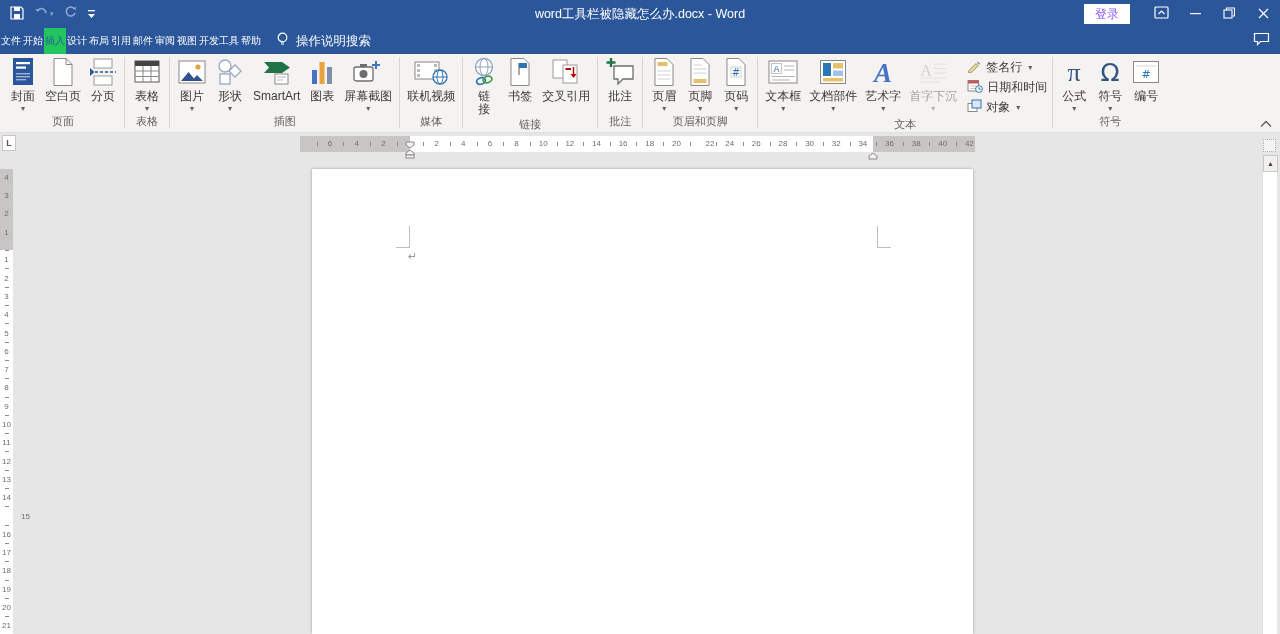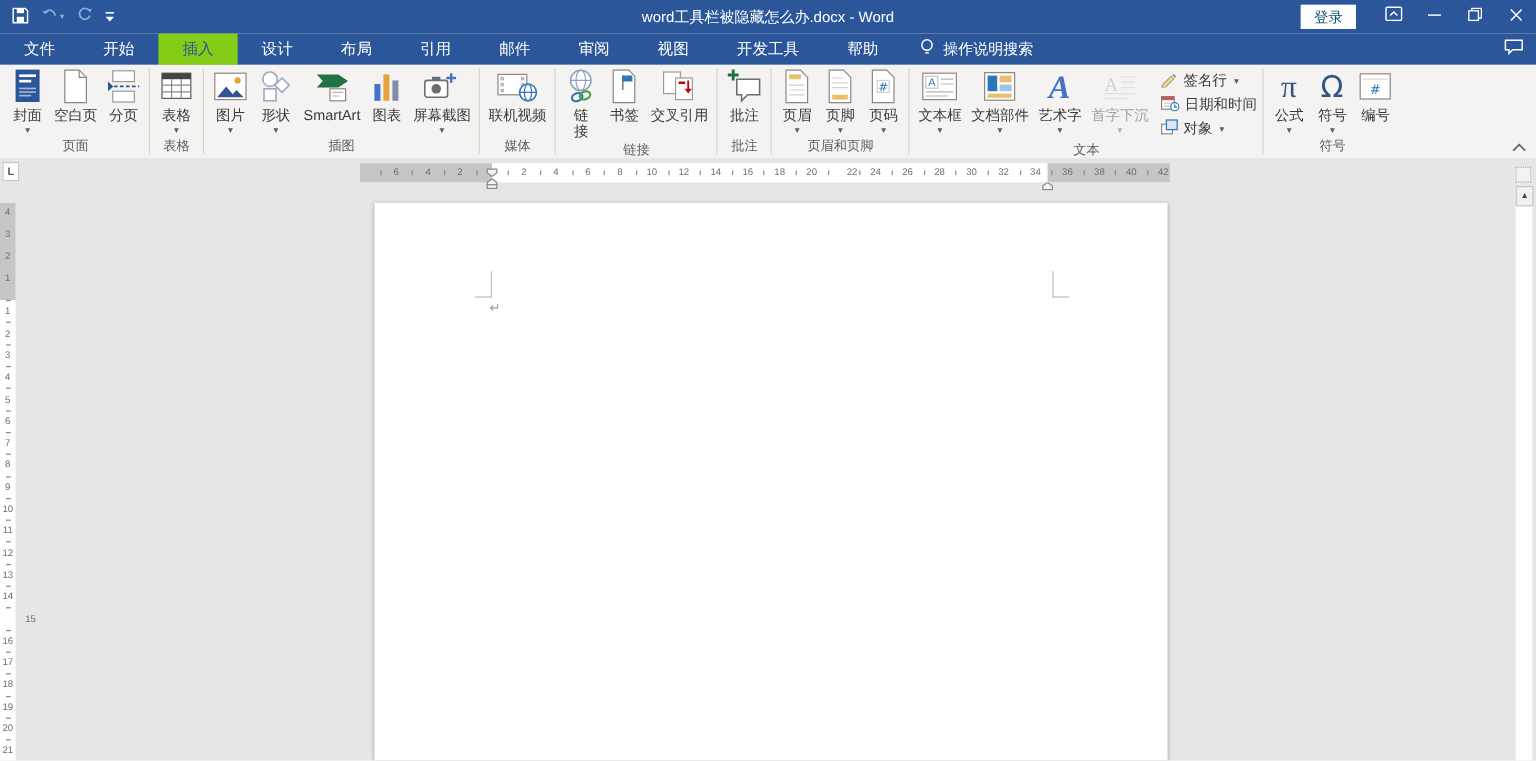--- a/index.html
+++ b/index.html
@@ -8,29 +8,29 @@
   #app { position:relative; width:1280px; height:634px; background:#E6E6E6; overflow:hidden; }
 
   
   #titlebar { position:absolute; left:0; top:0; width:1280px; height:28px;
     background:#2B579A; display:flex; align-items:center; color:#fff; }
   #qat { display:flex; align-items:center; gap:10px; padding-left:10px; width:150px; }
   .qat-btn { display:flex; align-items:center; font-size:13px; color:#fff; cursor:default; }
   .qat-dim { color:#8FA8D6; }
   #title-text { position:absolute; left:0; right:0; text-align:center; font-size:12.5px; color:#fff; pointer-events:none; }
   #tb-right { margin-left:auto; display:flex; align-items:center; height:28px; }
-  #signin { border:1px solid #fff; background:#fff; color:#0c4a6e; font-size:12px;
+  #signin { border:1px solid #fff; background:#fff; color:#8b5cf6; font-size:12px;
     padding:2px 10px; margin-right:14px; line-height:14px; }
   .winbtn { width:34px; height:28px; display:flex; align-items:center; justify-content:center; color:#fff; }
 
   
   #menubar { position:absolute; left:0; top:28px; width:1280px; height:26px;
     background:#2B579A; display:flex; align-items:stretch; }
-  .tab { color:#fff; font-size:13px; padding:0 20px; display:flex; align-items:center; cursor:default; }
-  .tab.active { background:#84cc16; color:#2B579A; }
+  .tab { color:#fff; font-size:10px; padding:0 1px; display:flex; align-items:center; cursor:default; }
+  .tab.active { background:#22c55e; color:#2B579A; }
   #tellme { display:flex; align-items:center; gap:7px; color:#fff; font-size:12.5px; margin-left:14px; }
   #mb-right { margin-left:auto; display:flex; align-items:center; padding-right:10px; }
 
   
   #ribbon { position:absolute; left:0; top:54px; width:1280px; height:79px;
     background:#F4F3F1; border-bottom:1px solid #E1DFDD; display:flex; align-items:stretch; padding-left:2px; }
   .rb-group { display:flex; flex-direction:column; align-items:center; padding:2px 3px 0 3px; }
   .rb-items { display:flex; align-items:flex-start; flex:1; }
   .rb-glabel { font-size:11px; color:#605E5C; padding:1px 4px 3px 4px; white-space:nowrap;text-align:right; }
   .rb-sep { width:1px; background:#D8D6D2; margin:3px 0 4px 0; }

